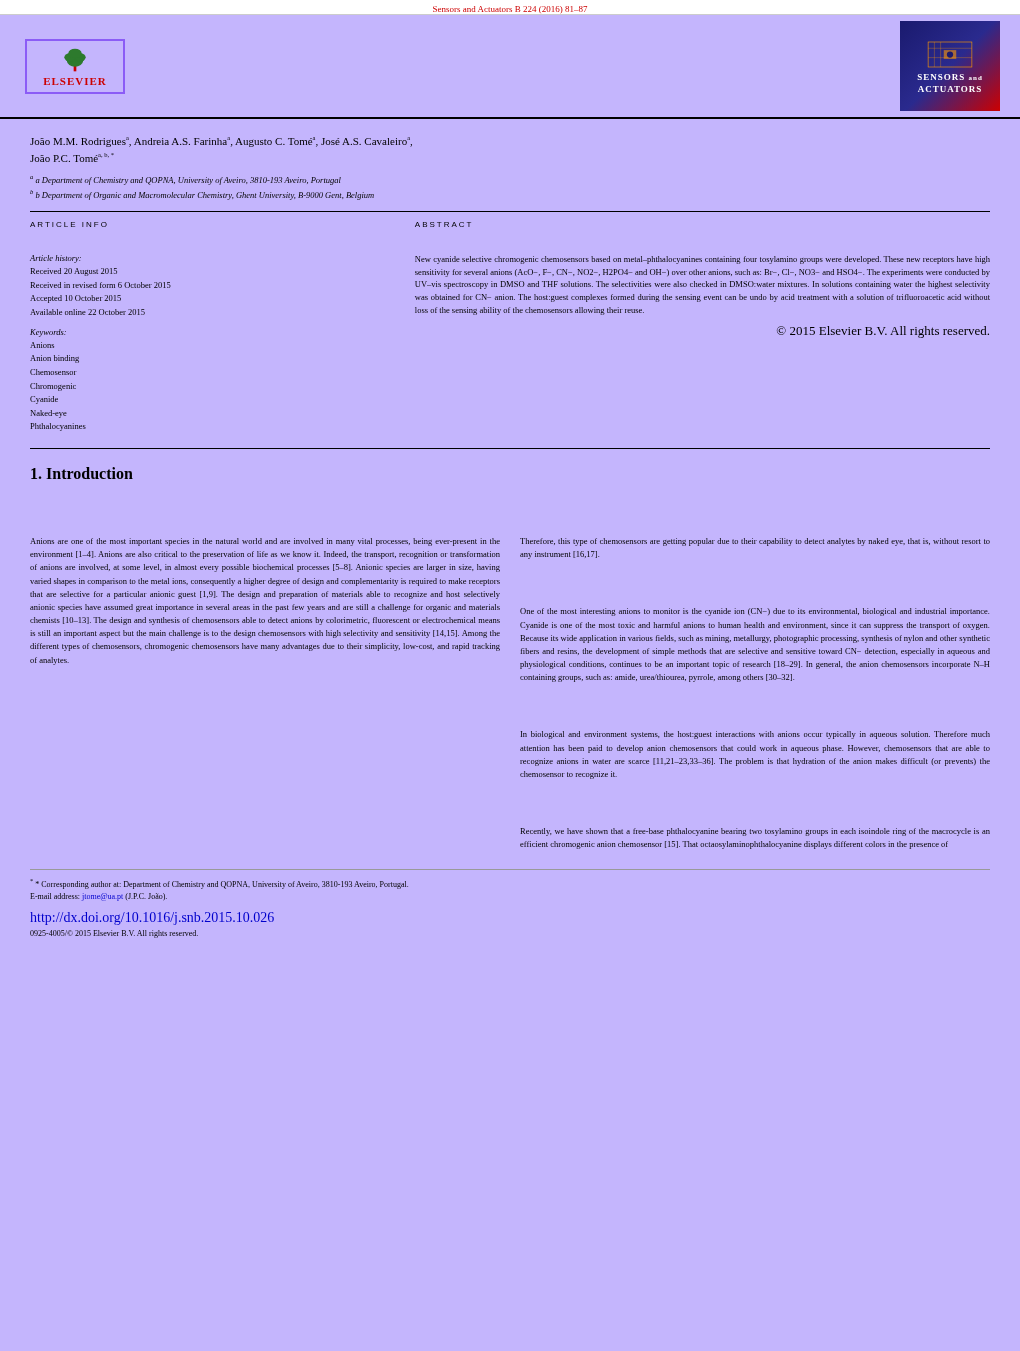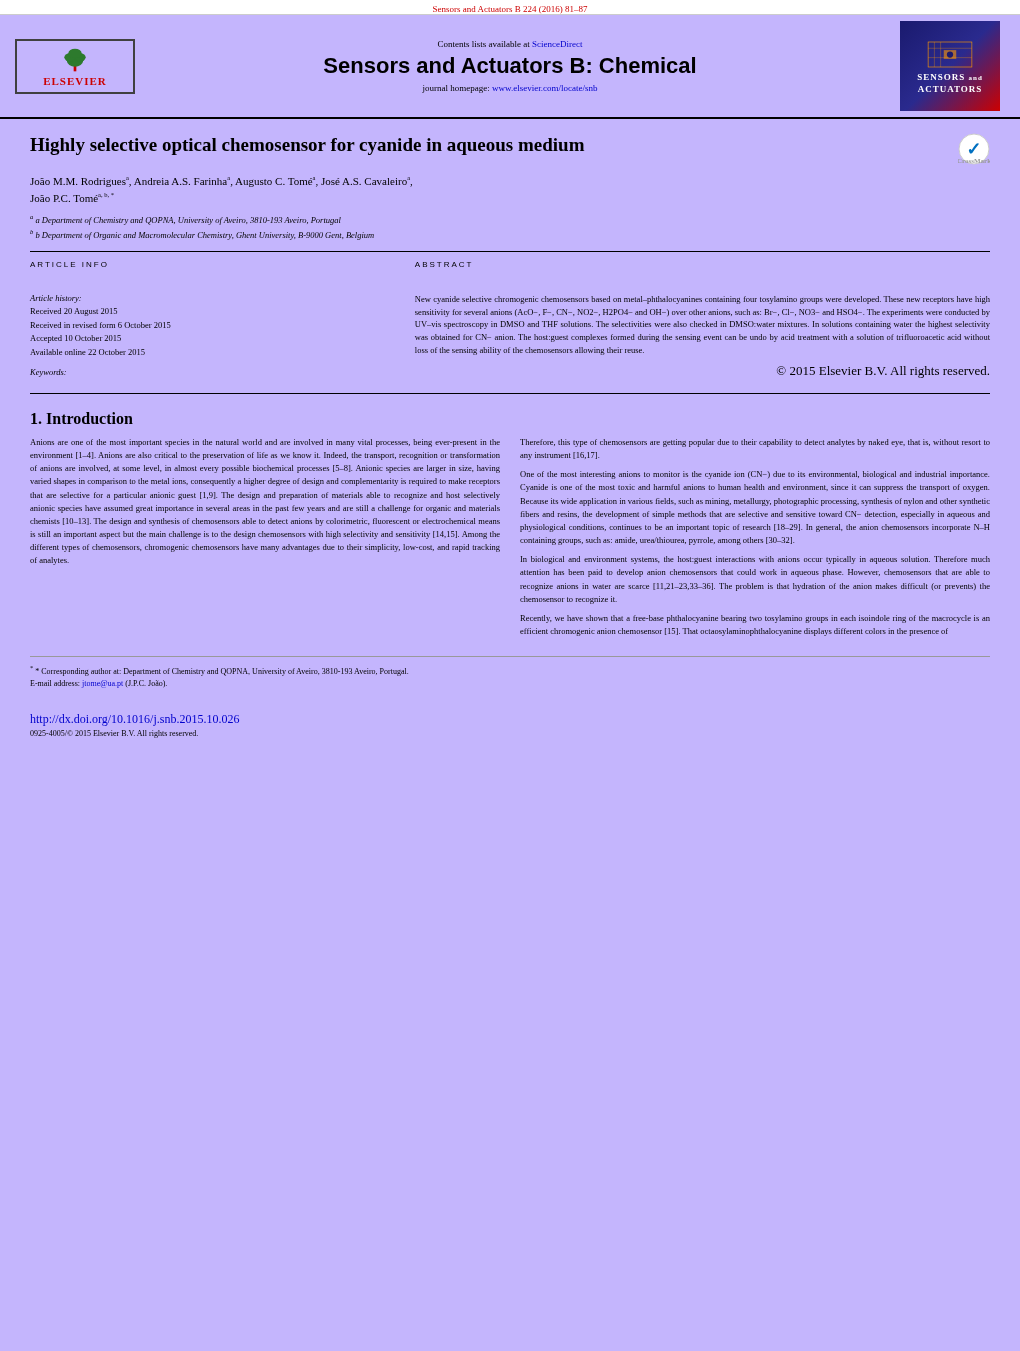--- a/index.html
+++ b/index.html
@@ -39,23 +39,23 @@
     }
     .journal-header-left {
       width: 110px;
     }
     .elsevier-logo {
       display: flex;
       flex-direction: column;
       align-items: center;
     }
     .elsevier-logo-box {
-      width: 120px;
+      width: 100px;
       height: 55px;
-      border: 2px solid #404040;
+      border: 2px solid #8b5cf6;
       display: flex;
       flex-direction: column;
       align-items: center;
       justify-content: center;
       font-size: 7px;
       color: #c00;
       font-weight: bold;
       overflow: hidden;
       position: relative;
     }
@@ -234,35 +234,36 @@
       gap: 20px;
     }
     .intro-col {
       flex: 1;
       font-size: 8.5px;
       line-height: 1.55;
       text-align: justify;
     }
     .intro-col p {
       margin-bottom: 6px;
+      margin-top: 44px;
     }
 
     .footnote-section {
       margin-top: 12px;
       border-top: 1px solid #999;
       padding-top: 6px;
       font-size: 8px;
       line-height: 1.5;
     }
     .footnote-section a { color: #0000cc; text-decoration: none; }
 
     .doi-line {
-      font-size: 12px;
+      font-size: 14px;
       color: #0000cc;
-      margin-top: 20px;
+      margin-top: 4px;
     }
     .issn-line {
       font-size: 8px;
     }
 
     sup { font-size: 6.5px; }
   </style>
 </head>
 <body>
 
@@ -283,31 +284,20 @@
             <ellipse cx="30" cy="22" rx="12" ry="8" fill="#2d7a2d"></ellipse>
             <ellipse cx="22" cy="16" rx="8" ry="6" fill="#2d7a2d"></ellipse>
             <ellipse cx="38" cy="16" rx="8" ry="6" fill="#2d7a2d"></ellipse>
             <ellipse cx="30" cy="10" rx="10" ry="7" fill="#2d7a2d"></ellipse>
           </svg>
           <div class="elsevier-label">ELSEVIER</div>
         </div>
       </div>
     </div>
 
-    <div class="journal-header-center">
-      <div class="contents-line">
-        <span>Contents lists available at</span>
-        <a>ScienceDirect</a>
-      </div>
-      <div class="journal-title">Sensors and Actuators B: Chemical</div>
-      <div class="journal-homepage">
-        <span>journal homepage:</span>
-        <a>www.elsevier.com/locate/snb</a>
-      </div>
-    </div>
 
     <div class="journal-header-right">
       <div class="sensors-logo-box">
 
         <svg class="sensors-logo-img" viewBox="0 0 80 50">
           <rect x="5" y="5" width="70" height="40" fill="none" stroke="#ff9900" stroke-width="1"></rect>
           <line x1="15" y1="5" x2="15" y2="45" stroke="#ff9900" stroke-width="0.5"></line>
           <line x1="25" y1="5" x2="25" y2="45" stroke="#ff9900" stroke-width="0.5"></line>
           <line x1="5" y1="15" x2="75" y2="15" stroke="#ff9900" stroke-width="0.5"></line>
           <line x1="5" y1="30" x2="75" y2="30" stroke="#ff9900" stroke-width="0.5"></line>
@@ -318,29 +308,20 @@
           <span>SENSORS</span>
           <span style="font-size:7px;"> and</span><br>
           <span>ACTUATORS</span>
         </div>
       </div>
     </div>
   </div>
 
   <div class="article-body">
 
-    <div class="article-title">
-      <div class="article-title-text">Highly selective optical chemosensor for cyanide in aqueous medium</div>
-
-      <svg class="crossmark-icon" viewBox="0 0 32 32">
-        <circle cx="16" cy="16" r="15" fill="#fff" stroke="#ccc" stroke-width="1"></circle>
-        <text x="16" y="22" text-anchor="middle" font-size="18" fill="#0070c0" font-weight="bold">✓</text>
-        <text x="16" y="30" text-anchor="middle" font-size="7" fill="#999">CrossMark</text>
-      </svg>
-    </div>
 
     <div class="authors">
       João M.M. Rodrigues<sup>a</sup>,
       Andreia A.S. Farinha<sup>a</sup>,
       Augusto C. Tomé<sup>a</sup>,
       José A.S. Cavaleiro<sup>a</sup>,<br>
       João P.C. Tomé<sup>a, b, *</sup>
     </div>
 
     <div class="affiliations">
@@ -354,20 +335,29 @@
 
       <div class="col-left">
         <div class="section-header">ARTICLE INFO</div>
         <div class="article-info-label">Article history:</div>
         <div class="article-info-dates">Received 20 August 2015</div>
         <div class="article-info-dates">Received in revised form 6 October 2015</div>
         <div class="article-info-dates">Accepted 10 October 2015</div>
         <div class="article-info-dates">Available online 22 October 2015</div>
 
         <div class="keywords-label">Keywords:</div>
+        <div class="keywords-list">
+          <div>Anions</div>
+          <div>Anion binding</div>
+          <div>Chemosensor</div>
+          <div>Chromogenic</div>
+          <div>Cyanide</div>
+          <div>Naked-eye</div>
+          <div>Phthalocyanines</div>
+        </div>
       </div>
 
       <div class="col-right">
         <div class="section-header">ABSTRACT</div>
         <div class="abstract-text">New cyanide selective chromogenic chemosensors based on metal–phthalocyanines containing four tosylamino groups were developed. These new receptors have high sensitivity for several anions (AcO−, F−, CN−, NO2−, H2PO4− and OH−) over other anions, such as: Br−, Cl−, NO3− and HSO4−. The experiments were conducted by UV–vis spectroscopy in DMSO and THF solutions. The selectivities were also checked in DMSO:water mixtures. In solutions containing water the highest selectivity was obtained for CN− anion. The host:guest complexes formed during the sensing event can be undo by acid treatment with a solution of trifluoroacetic acid without loss of the sensing ability of the chemosensors allowing their reuse.</div>
         <div class="copyright-line">© 2015 Elsevier B.V. All rights reserved.</div>
       </div>
     </div>
 
     <hr class="article-divider" style="margin-top:14px;">

